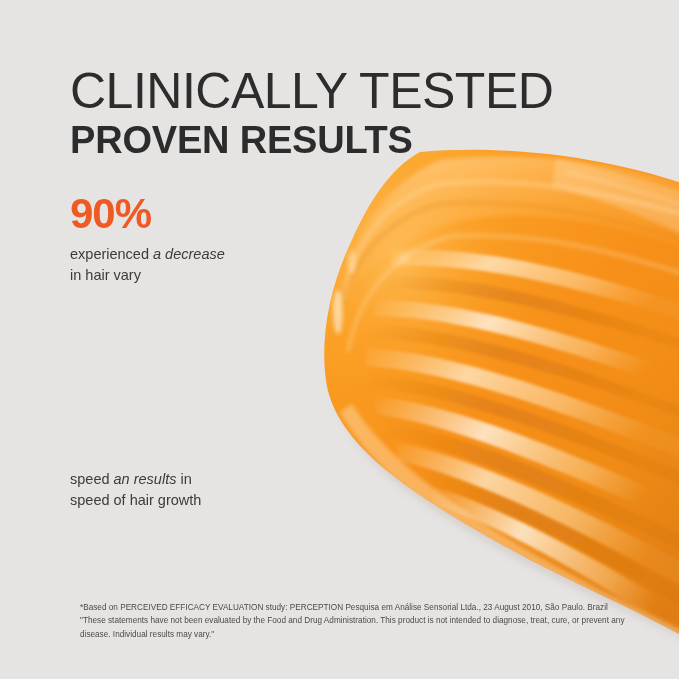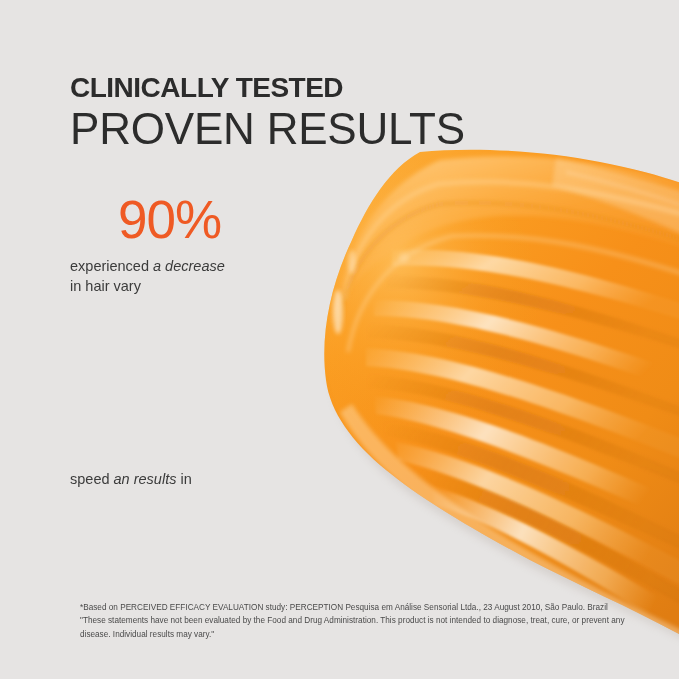--- a/index.html
+++ b/index.html
@@ -30,55 +30,53 @@
   
   #headline {
     position: absolute;
     left: 70px;
     top: 66px;
     line-height: 1.0;
     z-index: 5;
   }
   .head-line1 {
     display: block;
-    font-size: 28px;
-    font-weight: 700;
+    font-size: 50px;
+    font-weight: 400;
     letter-spacing: -0.5px;
     color: #2c2c2c;
     white-space: nowrap;
-    margin-top: 8px;
   }
   .head-line2 {
     display: block;
     margin-top: 5px;
-    font-size: 44px;
-    font-weight: 400;
+    font-size: 38px;
+    font-weight: 700;
     letter-spacing: -0.2px;
     color: #2c2c2c;
     white-space: nowrap;
   }
 
   
   .stat {
     position: absolute;
     left: 70px;
     z-index: 5;
   }
   #stat-0 { top: 192px; }
   #stat-1 { top: 326px; }
   #stat-2 { top: 461px; }
 
   .stat-value {
     display: block;
-    font-size: 53px;
-    font-weight: 400;
+    font-size: 42px;
+    font-weight: 700;
     color: #ef5a24;
     letter-spacing: -1px;
     line-height: 1.05;
-    margin-left: 48px;
   }
   .stat-desc {
     display: block;
     margin-top: 8px;
     font-size: 14.5px;
     font-weight: 400;
     color: #3b3b3b;
     line-height: 1.42;
     max-width: 250px;
   }
@@ -264,20 +262,21 @@
     <span class="stat-desc">
       <span>experienced </span><em>a decrease</em><span></span><br>
       <span>in hair vary</span>
     </span>
   </div>
 
 
   <div class="stat" id="stat-2">
     <span class="stat-desc">
       <span>speed </span><em>an results</em><span> in</span><br>
+      <span>speed of hair growth</span>
     </span>
   </div>
 
   <div id="disclaimer">
     <span class="disclaimer-line">*Based on PERCEIVED EFFICACY EVALUATION study: PERCEPTION Pesquisa em Análise Sensorial Ltda., 23 August 2010, São Paulo. Brazil</span>
     <span class="disclaimer-line disclaimer-wrap">"These statements have not been evaluated by the Food and Drug Administration. This product is not intended to diagnose, treat, cure, or prevent any disease. Individual results may vary."</span>
   </div>
 
 </div>
 

